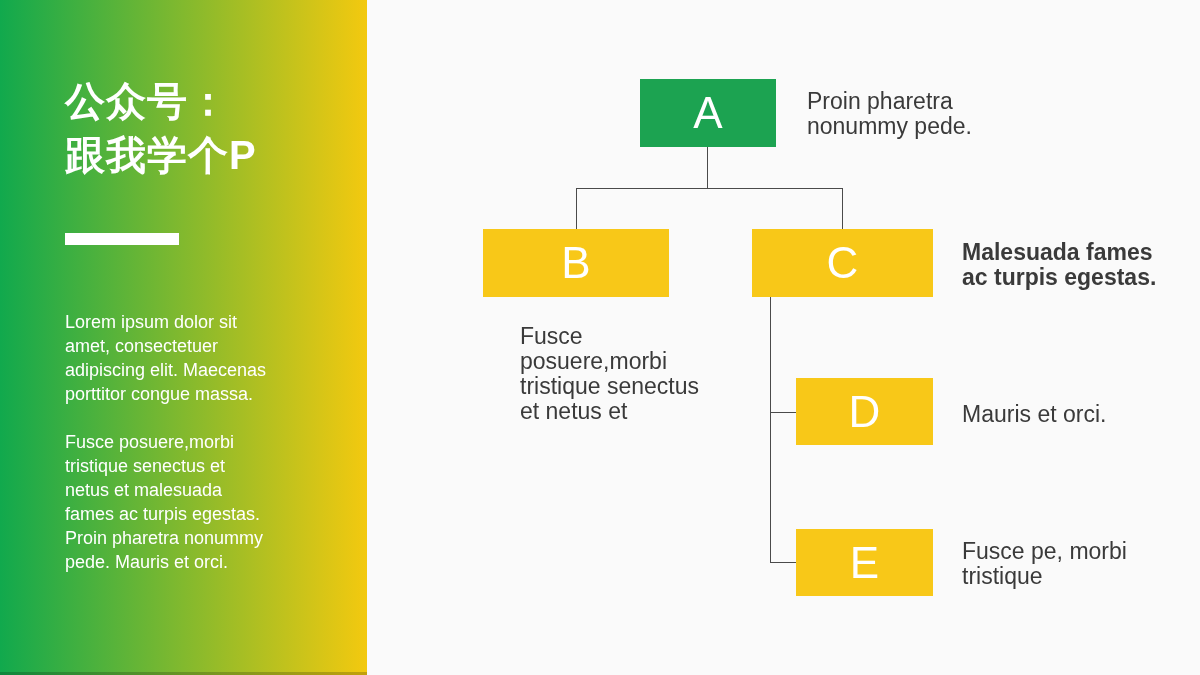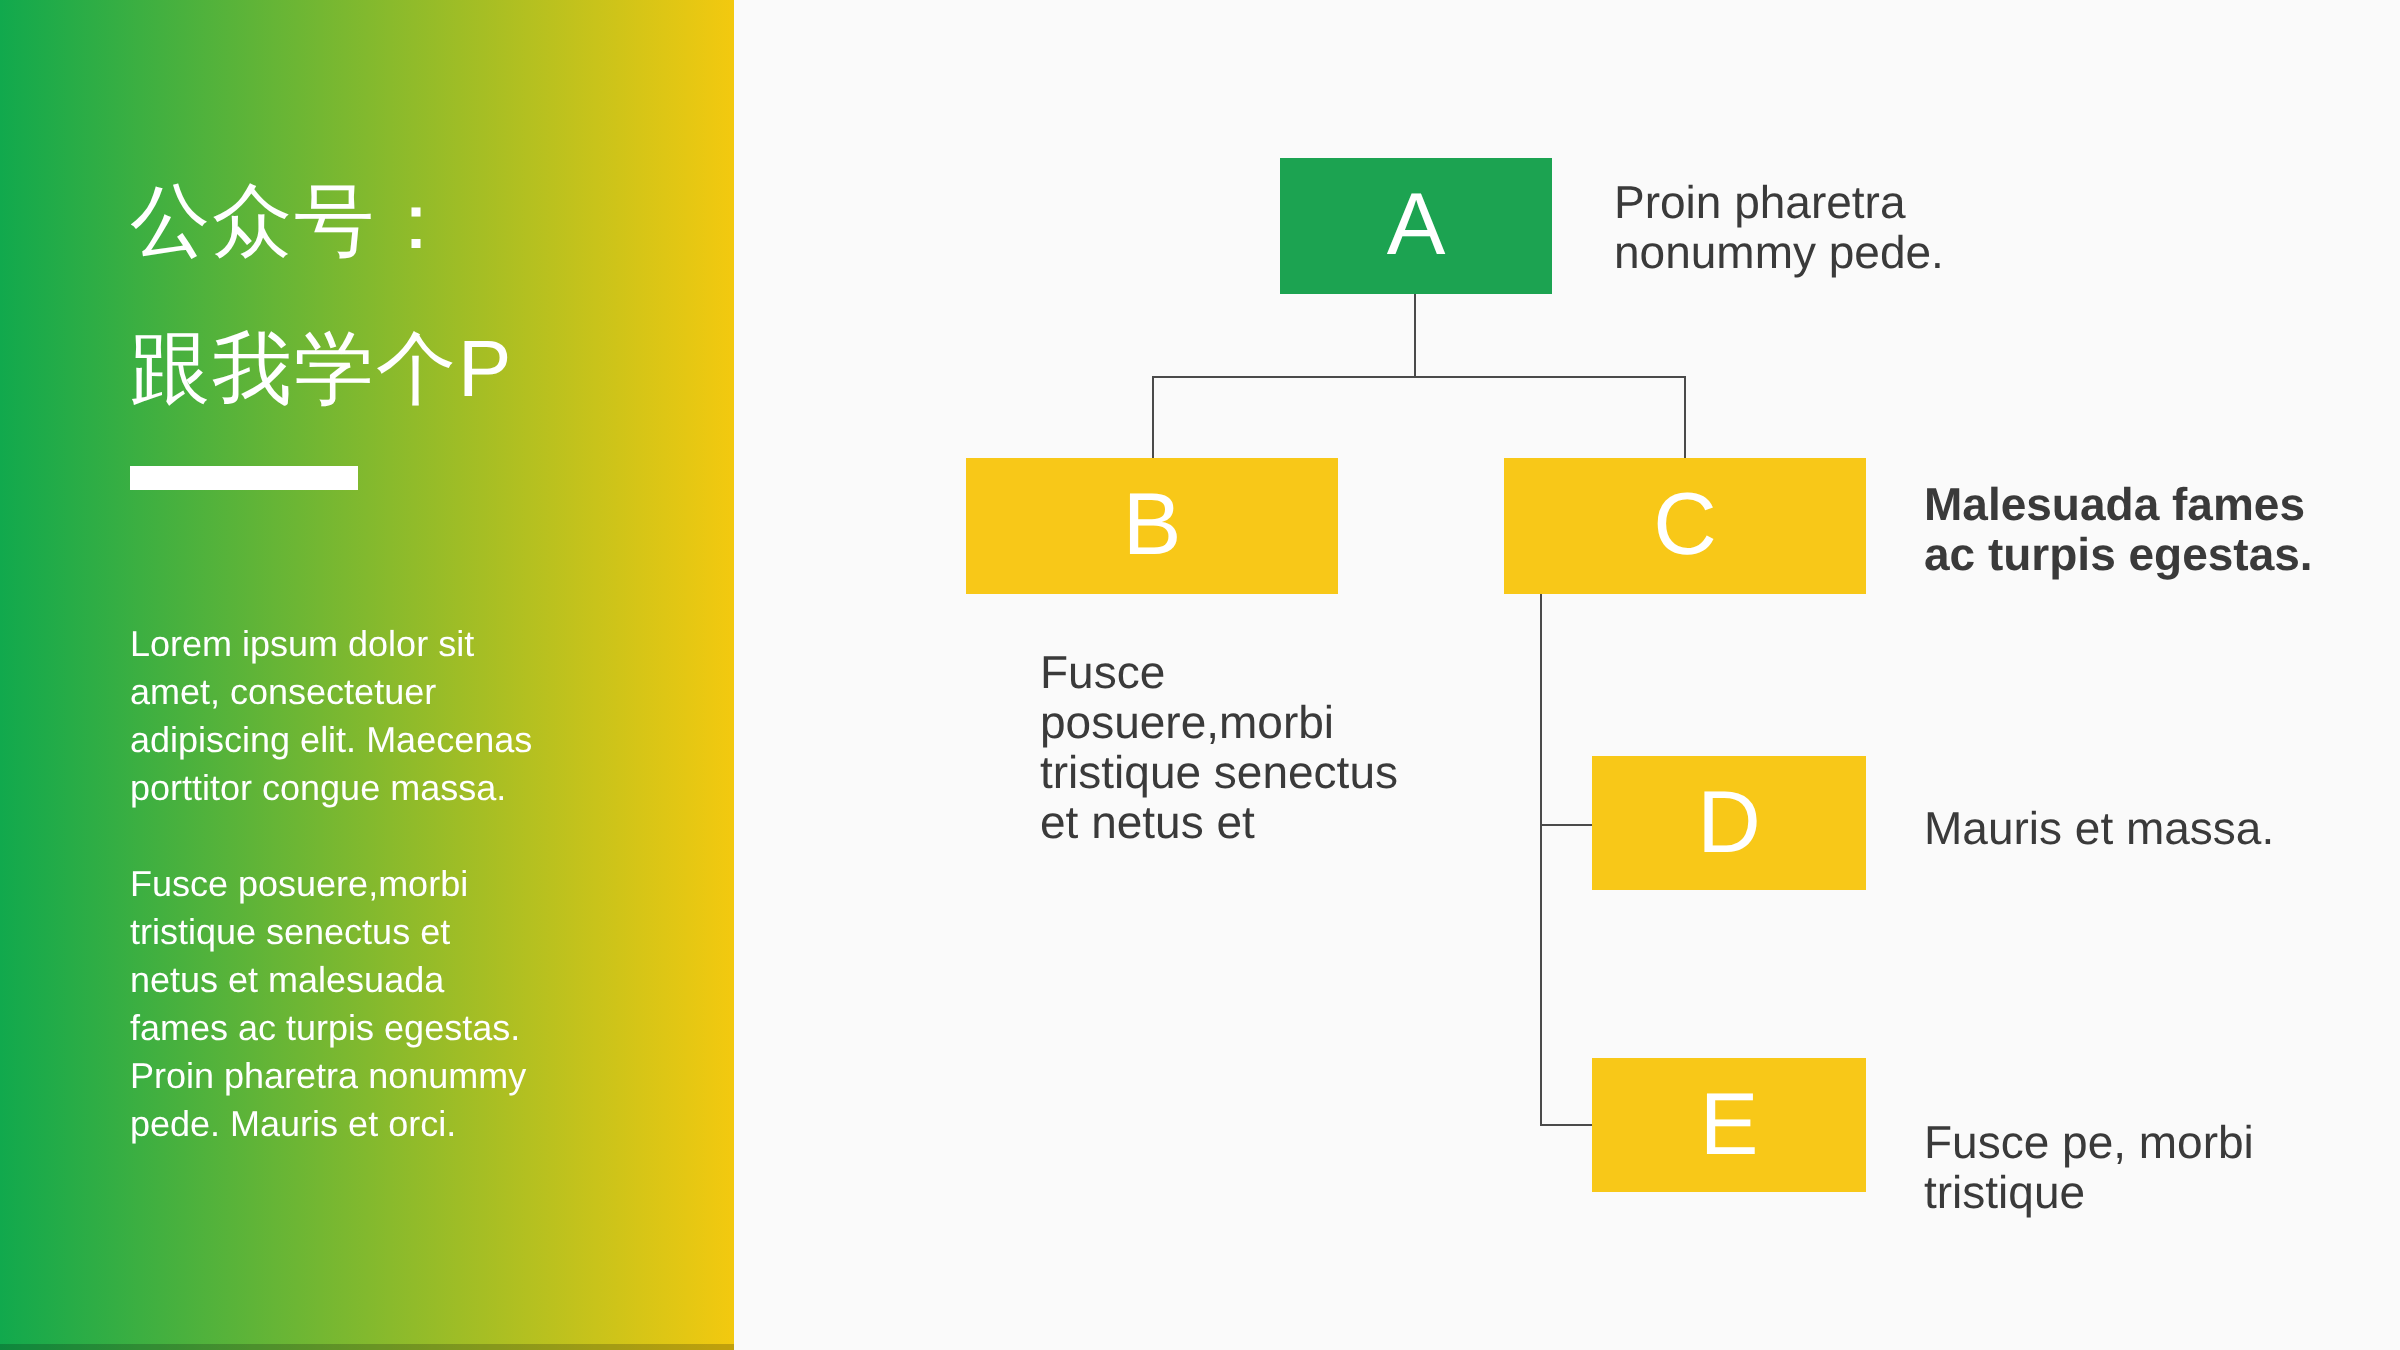--- a/index.html
+++ b/index.html
@@ -26,22 +26,22 @@
     position: absolute;
     left: 0; right: 0; bottom: 0;
     height: 3px;
     background: rgba(0,0,0,0.20);
   }
   .side-title {
     position: absolute;
     left: 65px; top: 74px;
     color: var(--text_white, #FFFFFF);
     font-size: 40px;
-    line-height: 74px;
-    font-weight: 400;
+    line-height: 54px;
+    font-weight: 700;
     letter-spacing: 1px;
     white-space: nowrap;
   }
   .accent-bar {
     position: absolute;
     left: 65px; top: 233px;
     width: 114px; height: 12px;
     background: var(--text_white, #FFFFFF);
   }
   .side-para {
@@ -89,21 +89,21 @@
     position: absolute;
     color: var(--note_text, #3A3A3A);
     font-size: 23px;
     line-height: 25px;
     font-weight: 300;
   }
   .note-a { left: 807px; top:  89px; }
   .note-b { left: 520px; top: 324px; }
   .note-c { left: 962px; top: 240px; font-weight: bold; }
   .note-d { left: 962px; top: 402px; }
-  .note-e { left: 962px; top: 559px; }
+  .note-e { left: 962px; top: 539px; }
 </style>
 </head>
 <body>
 
 <div class="slide">
 
   <div class="sidebar">
     <div class="side-title">公众号：<br>跟我学个P</div>
     <div class="accent-bar"></div>
     <div class="side-para p2">Fusce posuere,morbi<br>tristique senectus et<br>netus et malesuada<br>fames ac turpis egestas.<br>Proin pharetra nonummy<br>pede. Mauris et orci.</div>
@@ -122,17 +122,17 @@
 
     <div class="node green  node-a">A</div>
     <div class="node yellow node-b">B</div>
     <div class="node yellow node-c">C</div>
     <div class="node yellow node-d">D</div>
     <div class="node yellow node-e">E</div>
 
     <div class="note note-a">Proin pharetra<br>nonummy pede.</div>
     <div class="note note-b">Fusce<br>posuere,morbi<br>tristique senectus<br>et netus et</div>
     <div class="note note-c">Malesuada fames<br>ac turpis egestas.</div>
-    <div class="note note-d">Mauris et massa.</div>
+    <div class="note note-d">Mauris et orci.</div>
     <div class="note note-e">Fusce pe, morbi<br>tristique</div>
   </div>
 
 </div>
 
 </body></html>

